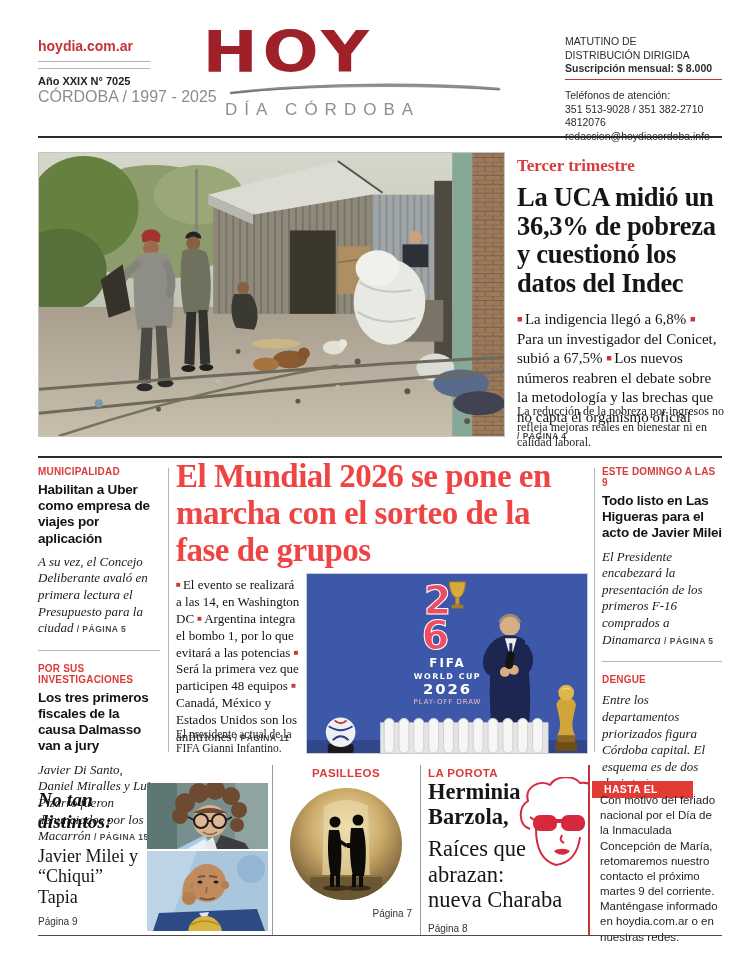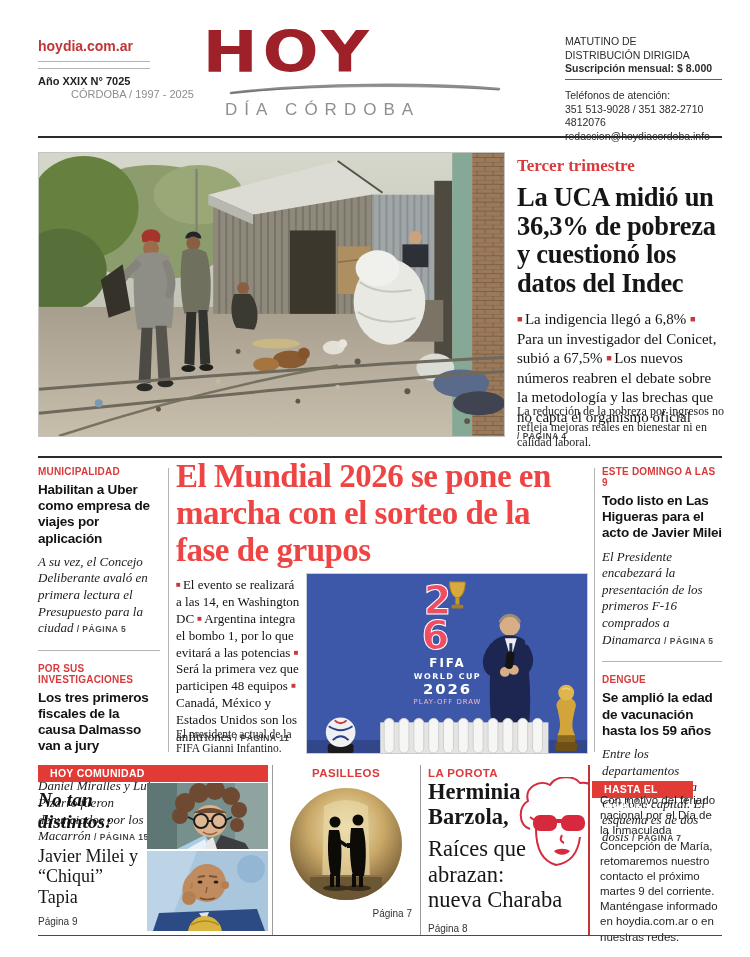--- a/index.html
+++ b/index.html
@@ -4,21 +4,21 @@
 <style>
   html,body{margin:0;padding:0;background:#ffffff;}
   .page{position:relative;width:750px;height:957px;background:#fff;overflow:hidden;
         font-family:"Liberation Sans",sans-serif;color:#191919;}
   
   .mh-left{position:absolute;left:38px;top:37px;width:205px;}
   .site{display:inline-block;color:#c13536;font-weight:bold;font-size:14px;text-decoration:none;}
   .mh-sep{width:112px;border-top:1px solid #b3b3b3;margin:6px 0 6px;}
   .mh-date{font-size:13.5px;font-weight:bold;line-height:1.18;letter-spacing:.2px;color:#222;}
   .mh-ed{font-size:11px;font-weight:bold;margin-top:2px;color:#222;}
-  .mh-city{font-size:11px;color:#8d8d8d;margin-top:1px;margin-left:33px;}
+  .mh-city{font-size:16px;color:#8d8d8d;margin-top:1px;}
   .mh-logo{position:absolute;left:225px;top:24px;width:280px;text-align:left;}
   .logo-word{font-family:"DejaVu Sans",sans-serif;font-weight:900;font-size:57px;line-height:1;
              color:#9e2028;letter-spacing:4px;transform:scaleX(1.16);transform-origin:center;}
   .logo-sub{font-size:17px;color:#8f8f8f;letter-spacing:7px;margin-top:1px;}
   .mh-right{position:absolute;left:565px;top:35px;width:162px;font-size:10.5px;line-height:1.3;color:#2c2c2c;}
   .mh-right .bold{font-weight:bold;}
   .red-sep{width:157px;border-top:1.5px solid #c13536;margin:3px 0 9px;}
   .email{color:#2c2c2c;text-decoration:none;}
   .header-rule{position:absolute;left:38px;right:28px;top:136px;border-top:2.5px solid #2e2a2b;}
   
@@ -333,33 +333,31 @@
       <div class="kicker">ESTE DOMINGO A LAS 9</div>
       <h3 class="sub-hl" style="margin:5px 0 0">Todo listo en Las Higueras para el acto de Javier Milei</h3>
       <p class="deck" style="margin:7px 0 0">
         <span>El Presidente encabezará la presentación de los primeros F-16 comprados a Dinamarca</span>
         <span class="pageref">/ PÁGINA 5</span>
       </p>
     </div>
     <div class="col-sep"></div>
     <div>
       <div class="kicker">DENGUE</div>
-      <h3 class="sub-hl" style="margin:5px 0 0">Se amplió la edad de vacunación hasta los 59 años</h3>
       <p class="deck" style="margin:7px 0 0">
         <span>Entre los departamentos priorizados figura Córdoba capital. El esquema es de dos dosis</span>
         <span class="pageref">/ PÁGINA 7</span>
       </p>
     </div>
   </div>
 
   <div class="bvr bvr1"></div>
   <div class="bvr bvr2"></div>
   <div class="bvr bvr3"></div>
 
-  <div class="banner banner1">HOY COMUNIDAD</div>
   <div class="b1-text">
     <div class="b1-em">No tan distintos:</div>
     <div class="b1-rest">Javier Milei y “Chiqui” Tapia</div>
     <div class="pg b1-pg">Página 9</div>
   </div>
   <figure class="b1-photo" style="margin:0;top:783px;height:66px;">
     <svg viewBox="0 0 121 66" preserveAspectRatio="none">
       <rect width="121" height="66" fill="#77908d"></rect>
       <rect x="88" width="33" height="66" fill="#8fa3a0"></rect>
       <rect width="30" height="66" fill="#5e7674"></rect>

